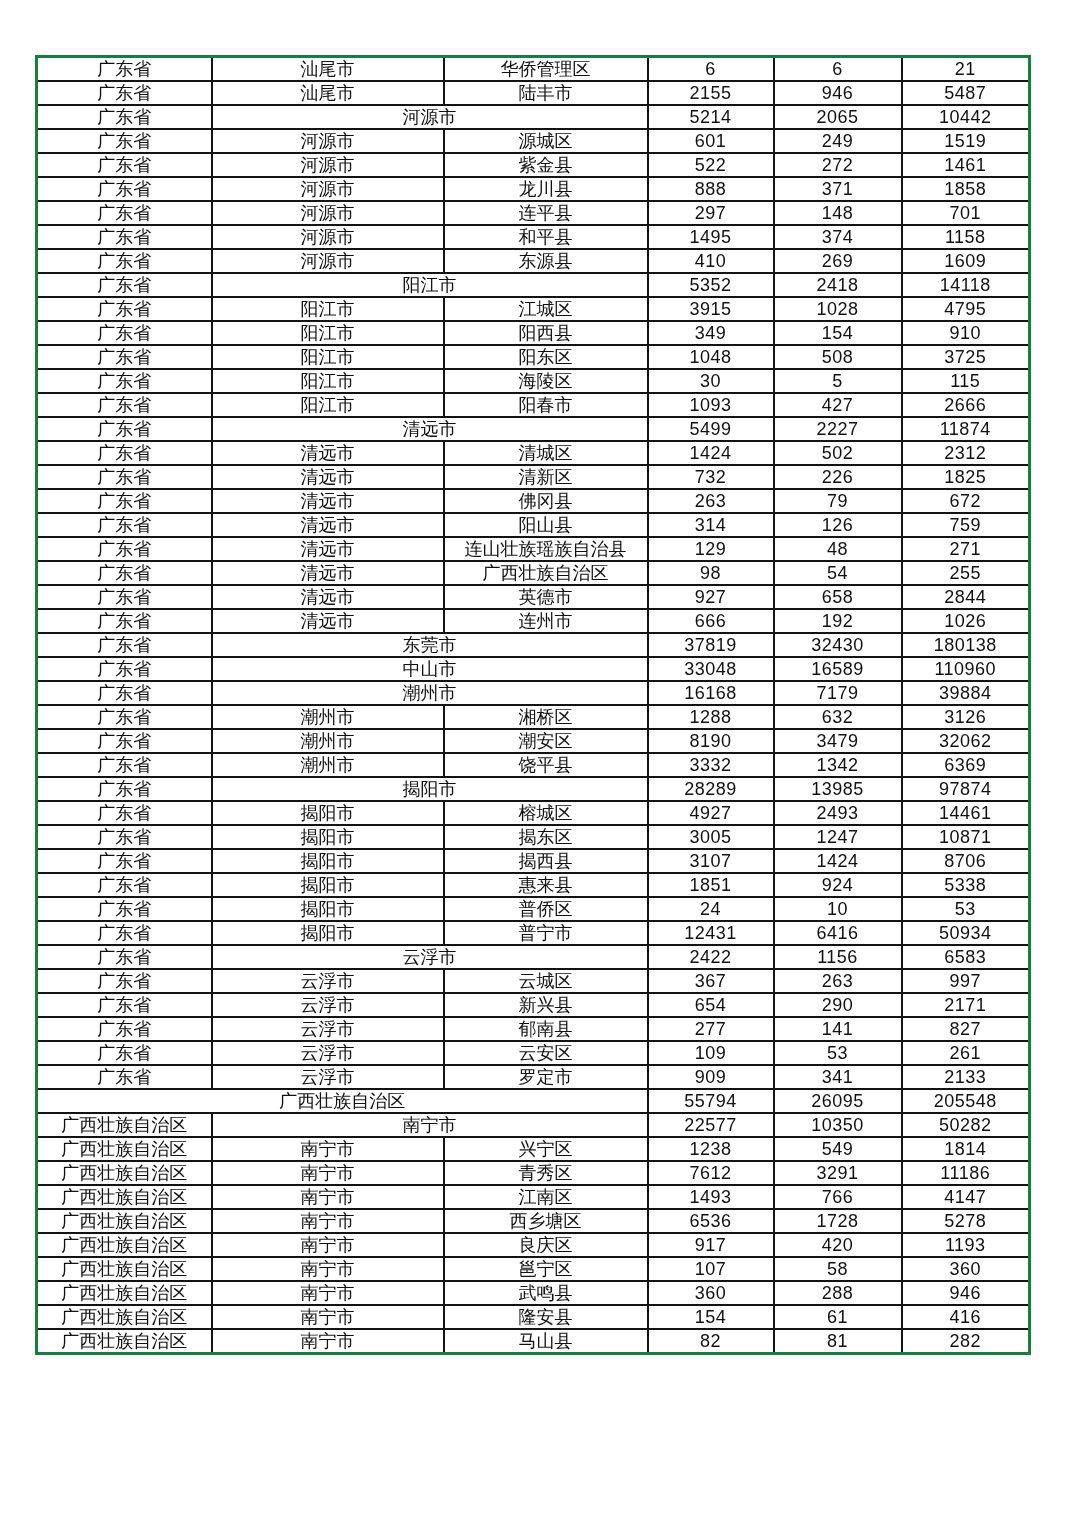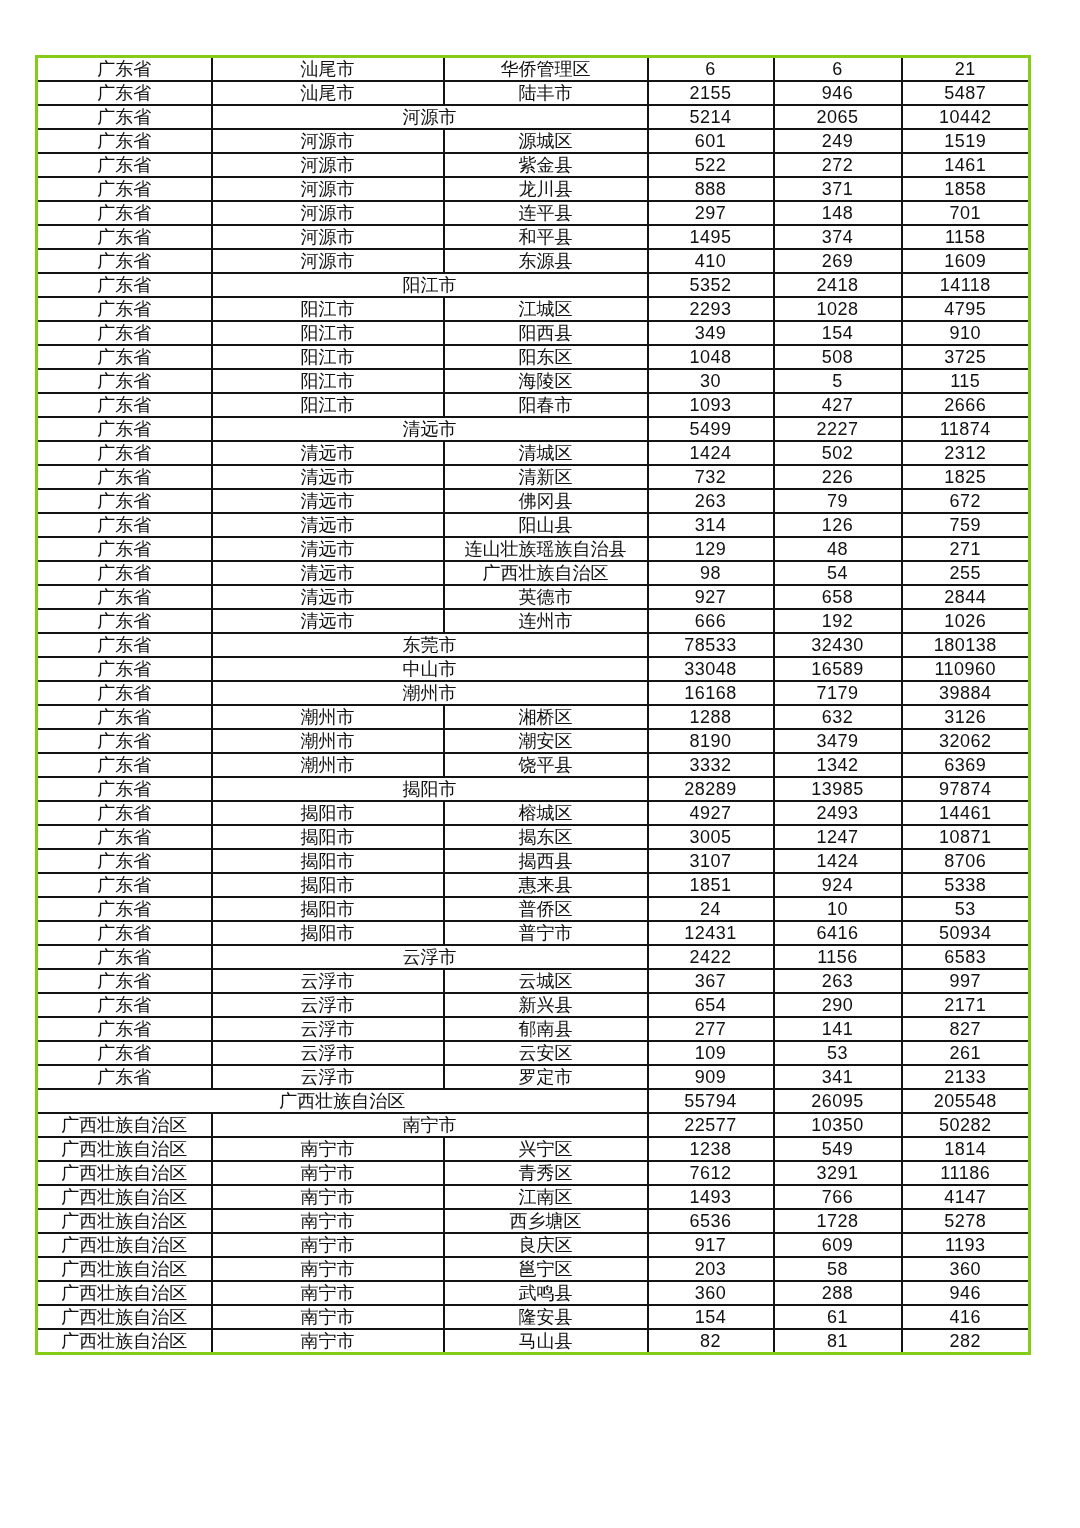--- a/index.html
+++ b/index.html
@@ -13,21 +13,21 @@
     position: relative;
     font-family: "Liberation Sans", "DejaVu Sans", sans-serif;
     color: #111111;
   }
   table.region-table {
     position: absolute;
     left: 35px;
     top: 55px;
     border-collapse: collapse;
     table-layout: fixed;
-    border: 3px solid #84cc16;
+    border: 3px solid #15803d;
   }
   table.region-table td {
     border: 2px solid #131313;
     height: 22px;
     padding: 0;
     text-align: center;
     vertical-align: middle;
     font-size: 18px;
     line-height: 22px;
     white-space: nowrap;
@@ -126,21 +126,21 @@
         <td>广东省</td>
         <td colspan="2">阳江市</td>
         <td class="num">5352</td>
         <td class="num">2418</td>
         <td class="num">14118</td>
       </tr>
       <tr>
         <td>广东省</td>
         <td>阳江市</td>
         <td>江城区</td>
-        <td class="num">2293</td>
+        <td class="num">3915</td>
         <td class="num">1028</td>
         <td class="num">4795</td>
       </tr>
       <tr>
         <td>广东省</td>
         <td>阳江市</td>
         <td>阳西县</td>
         <td class="num">349</td>
         <td class="num">154</td>
         <td class="num">910</td>
@@ -236,21 +236,21 @@
         <td>广东省</td>
         <td>清远市</td>
         <td>连州市</td>
         <td class="num">666</td>
         <td class="num">192</td>
         <td class="num">1026</td>
       </tr>
       <tr>
         <td>广东省</td>
         <td colspan="2">东莞市</td>
-        <td class="num">78533</td>
+        <td class="num">37819</td>
         <td class="num">32430</td>
         <td class="num">180138</td>
       </tr>
       <tr>
         <td>广东省</td>
         <td colspan="2">中山市</td>
         <td class="num">33048</td>
         <td class="num">16589</td>
         <td class="num">110960</td>
       </tr>
@@ -430,28 +430,28 @@
         <td>西乡塘区</td>
         <td class="num">6536</td>
         <td class="num">1728</td>
         <td class="num">5278</td>
       </tr>
       <tr>
         <td>广西壮族自治区</td>
         <td>南宁市</td>
         <td>良庆区</td>
         <td class="num">917</td>
-        <td class="num">609</td>
+        <td class="num">420</td>
         <td class="num">1193</td>
       </tr>
       <tr>
         <td>广西壮族自治区</td>
         <td>南宁市</td>
         <td>邕宁区</td>
-        <td class="num">203</td>
+        <td class="num">107</td>
         <td class="num">58</td>
         <td class="num">360</td>
       </tr>
       <tr>
         <td>广西壮族自治区</td>
         <td>南宁市</td>
         <td>武鸣县</td>
         <td class="num">360</td>
         <td class="num">288</td>
         <td class="num">946</td>

